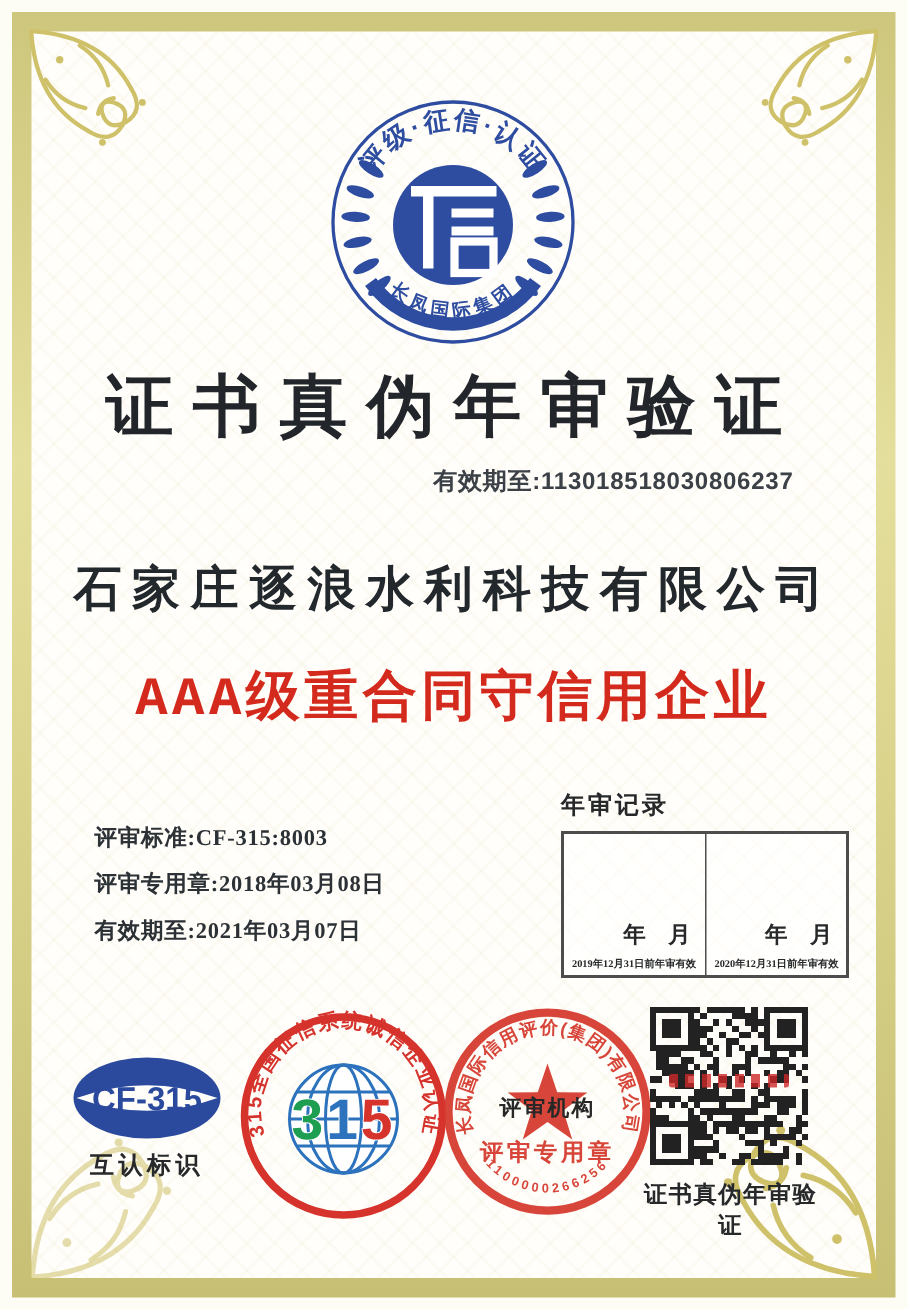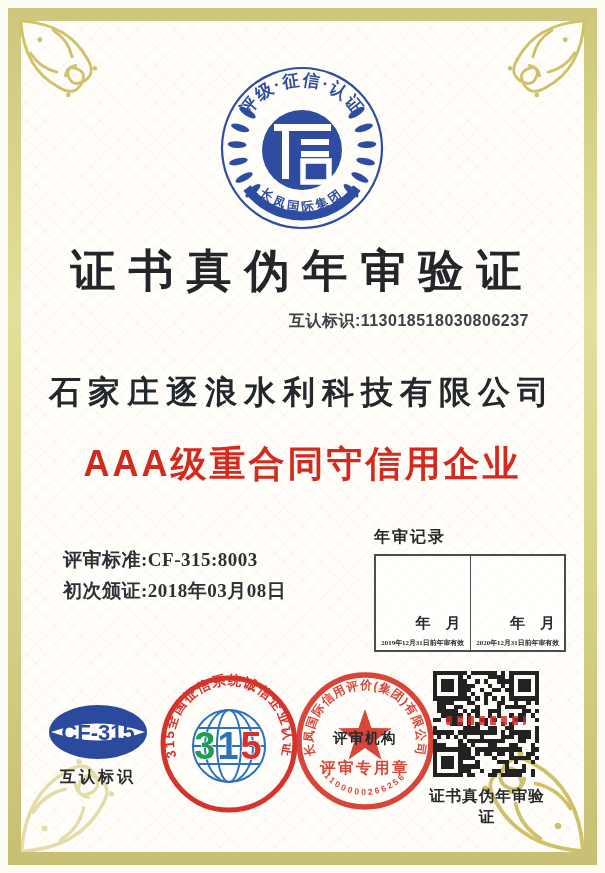--- a/index.html
+++ b/index.html
@@ -17,23 +17,23 @@
   .corner.tr{right:17px;top:17px;transform:scaleX(-1);}
   .corner.bl{left:17px;bottom:17px;transform:scaleY(-1);opacity:.55;}
   .corner.br{right:17px;bottom:17px;transform:scale(-1,-1);}
   .abs{position:absolute;z-index:4;}
   .title{left:0;right:0;top:241px;text-align:center;font-weight:bold;font-size:45px;
          letter-spacing:13px;color:#22262b;}
   .credit{right:76px;top:311px;font-weight:bold;font-size:16px;color:#3c4147;letter-spacing:.5px;}
   .company{left:0;right:0;top:371px;text-align:center;font-weight:bold;font-size:32px;
          letter-spacing:7px;color:#23282d;}
   .award{left:0;right:0;top:440px;text-align:center;font-weight:bold;font-size:36px;
-         letter-spacing:3px;color:#d4291d;font-family:Liberation Sans, sans-serif;}
+         letter-spacing:3px;color:#d4291d;font-family:Liberation Mono, monospace;}
   .details{left:63px;top:549px;font-family:"Liberation Serif",serif;font-weight:bold;
-         font-size:19px;color:#2c3136;letter-spacing:.5px;}
+         font-size:15px;color:#2c3136;letter-spacing:.5px;}
   .details div{margin-bottom:10px;line-height:21px;}
   .arb{left:374px;top:527px;width:192px;}
   .arb-title{font-family:Liberation Serif, serif;font-weight:bold;font-size:16px;
          letter-spacing:2px;color:#26282a;margin-bottom:6px;}
   .arb-box{display:flex;height:94px;border:2px solid #4d4d4d;background:rgba(255,255,255,.5);}
   .arb-cell{position:relative;flex:1;}
   .arb-cell + .arb-cell{border-left:1.5px solid #4d4d4d;}
   .ym{position:absolute;right:9px;bottom:17px;display:flex;gap:15px;
       font-family:"Liberation Serif",serif;font-weight:bold;font-size:15px;color:#26282a;}
   .note{position:absolute;left:0;right:0;bottom:2px;text-align:center;
@@ -128,27 +128,28 @@
       <rect x="84" y="79" width="28" height="6"></rect>
       <rect x="84" y="91" width="28" height="6"></rect>
       <rect x="86" y="101" width="26" height="21" fill="none" stroke="#ffffff" stroke-width="5.5"></rect>
     </g>
     <text font-size="12.5" font-weight="bold" fill="#2e4da0" letter-spacing="3">
       <textPath href="#sealBotArc" startOffset="50%" text-anchor="middle">长凤国际集团</textPath>
     </text>
   </svg>
 
   <div class="abs title">证书真伪年审验证</div>
-  <div class="abs credit">互认标识:113018518030806237</div>
+  <div class="abs credit">有效期至:113018518030806237</div>
   <div class="abs company">石家庄逐浪水利科技有限公司</div>
   <div class="abs award">AAA级重合同守信用企业</div>
 
   <div class="abs details">
     <div>评审标准:CF-315:8003</div>
-    <div>初次颁证:2018年03月08日</div>
+    <div>评审专用章:2018年03月08日</div>
+    <div>有效期至:2021年03月07日</div>
   </div>
 
   <div class="abs arb">
     <div class="arb-title">年审记录</div>
     <div class="arb-box">
       <div class="arb-cell">
         <div class="ym">
           <span>年</span>
           <span>月</span>
         </div>

